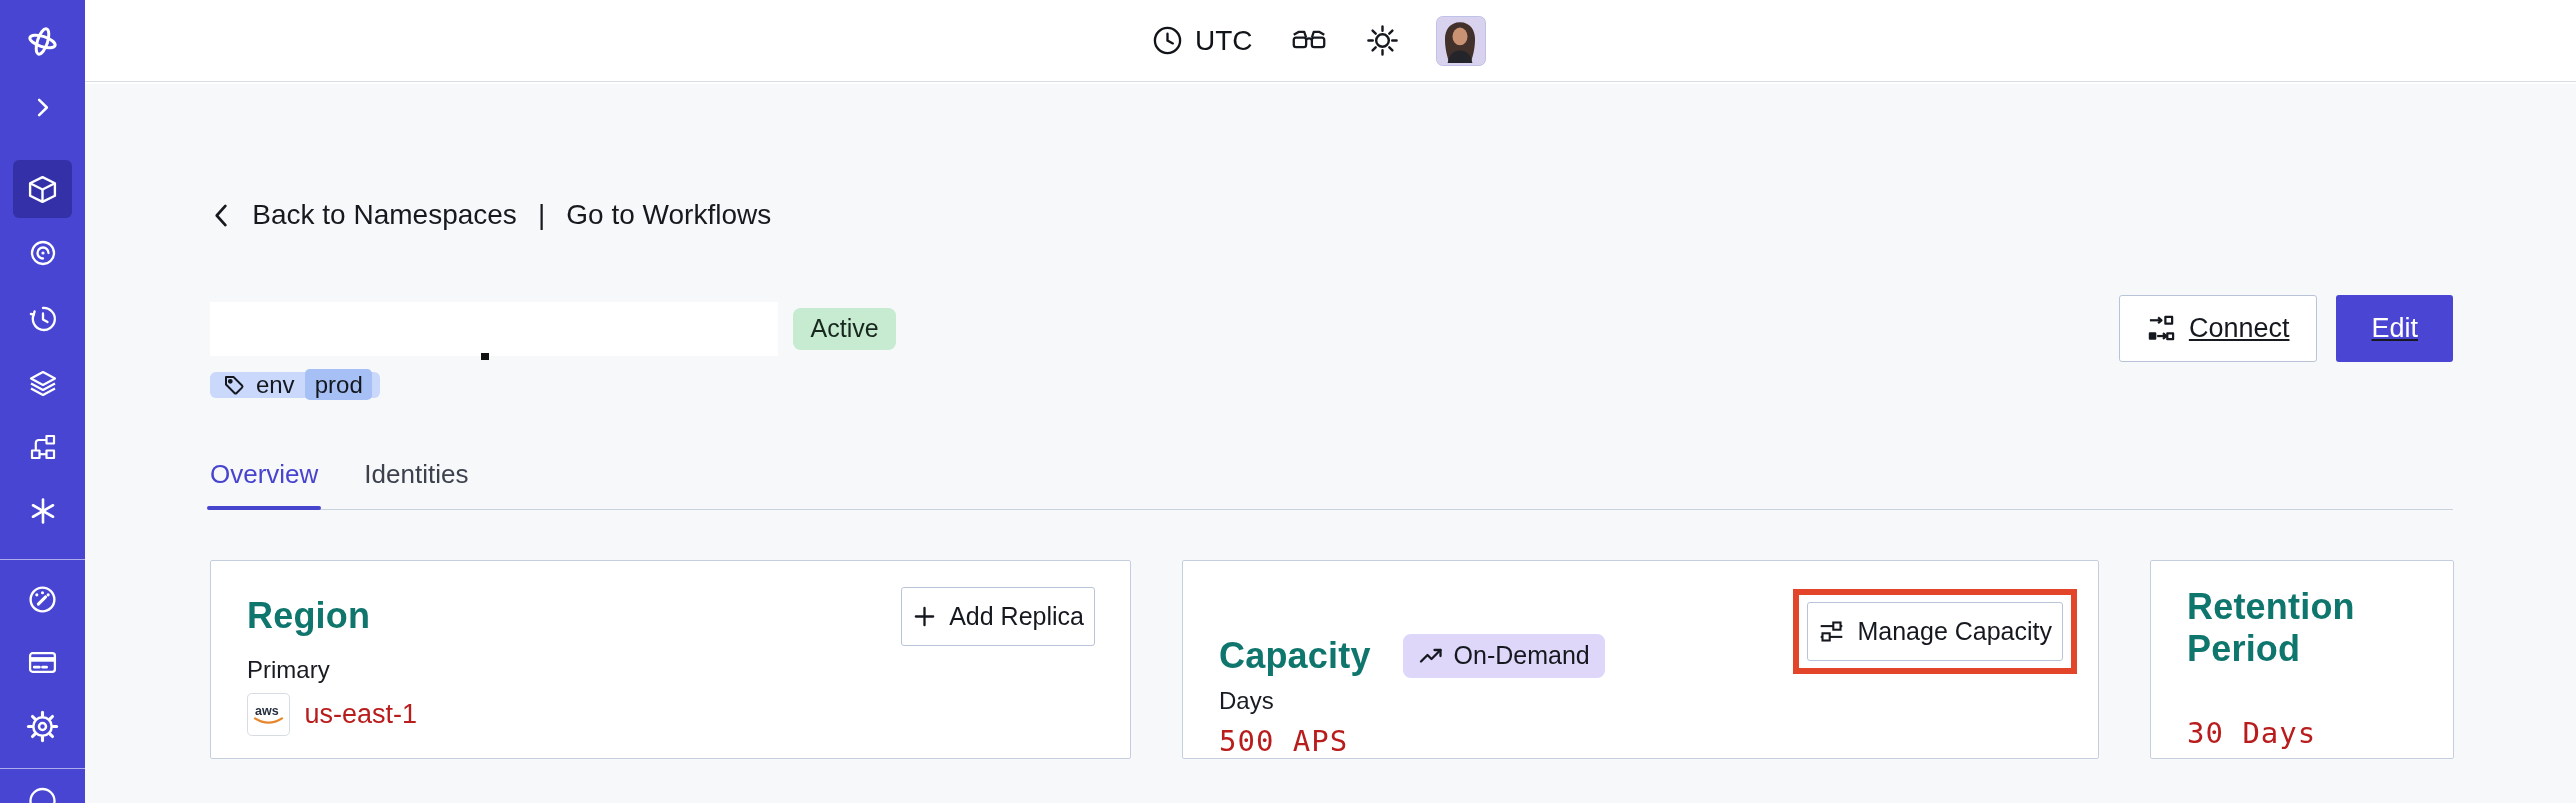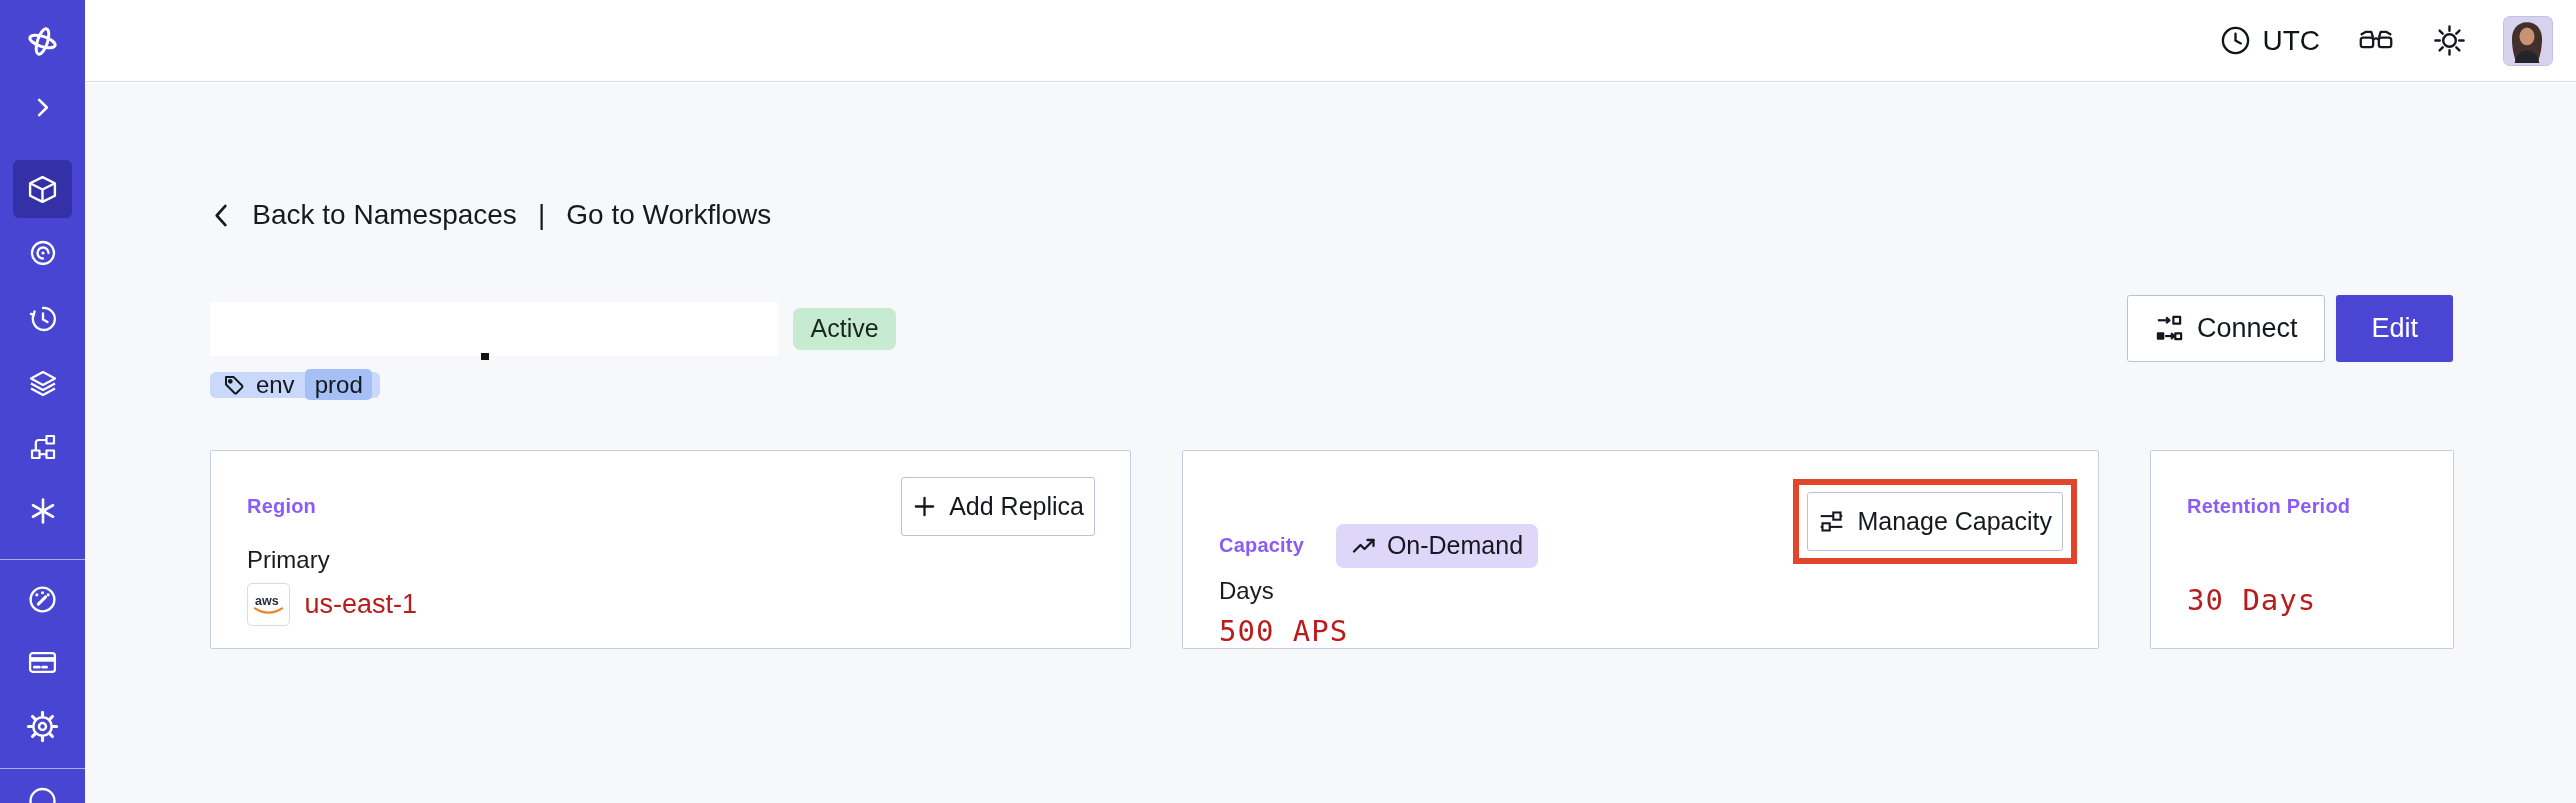--- a/index.html
+++ b/index.html
@@ -13,40 +13,40 @@
     display:flex; align-items:center; justify-content:center; }
   .side-item.active::before { content:""; position:absolute; left:13.4px; top:0;
     width:59px; height:58px; background:rgba(13,10,80,0.32); border-radius:5.8px; }
   .side-item svg { position:relative; }
   .side-div { position:absolute; left:0; width:85px; height:0;
     border-top:1.4px solid rgba(255,255,255,0.55); }
 
   
   .topbar { position:absolute; left:85px; right:0; top:0; height:82px; background:#fff;
     border-bottom:1.9px solid #D8DDE8; display:flex; align-items:center;
-    justify-content:flex-end; gap:36px; padding-right:23px; z-index:5; }
+    justify-content:center; gap:36px; padding-right:23px; z-index:5; }
   .tz { display:flex; align-items:center; gap:11.5px; font-size:28px; color:#101317; }
   .avatar { width:50px; height:50px; border-radius:6.7px; border:1.9px solid #BFC2E8;
     overflow:hidden; background:#D8D2EE; flex:none; }
 
   
   .main { position:absolute; left:85px; right:0; top:84px; bottom:0;
     background:#F7F8FA; padding:0 123px 0 125px; }
 
   .breadcrumb { margin-top:112px; display:flex; align-items:center; gap:17.3px;
     font-size:28px; color:#17191E; height:38px; }
   .breadcrumb .sep { margin:0 3.8px; color:#17191E; }
 
   .title-row { margin-top:60px; display:flex; align-items:center; height:69px; }
   .redacted { position:relative; width:568px; height:54px; background:#FFFFFF; }
   .redacted .dot { position:absolute; left:271px; bottom:-4.8px; width:7.7px; height:7.7px;
     background:#111; }
   .status-badge { margin-left:15.3px; height:42px; padding:0 17.3px; border-radius:7.7px;
     background:#C6EBD0; color:#18271E; font-size:25px; display:flex; align-items:center; }
-  .actions { margin-left:auto; display:flex; align-items:center; gap:11px; }
+  .actions { margin-left:auto; display:flex; align-items:center; gap:19px;text-decoration:underline; }
   .btn { display:flex; align-items:center; gap:13.4px; background:#fff;
     border:1.9px solid #B9C3D7; border-radius:2.9px; height:67px; padding:0 27px;
     font-size:27px; color:#15181E; cursor:pointer; }
   .btn-primary { height:67px; padding:0 35px; background:#4A46D3; color:#fff;
     border:none; border-radius:2.9px; font-size:27px; display:flex; align-items:center;
     cursor:pointer; }
 
   .tag-chip { margin-top:8.6px; display:inline-flex; align-items:center; gap:10.5px;
     height:26px; padding:0 7.7px 0 13.4px; border-radius:5.8px; background:#C9D8FB;
     font-size:24px; color:#14171D; }
@@ -61,21 +61,21 @@
     bottom:-1.9px; height:4.8px; background:#4744CE; border-radius:1.9px; }
 
   .cards { margin-top:50px; display:flex; gap:51px; }
   .card { background:#fff; border:1.9px solid #C5CEDF; border-radius:1.9px;
     height:199px; padding:25px 35px 0 36px; }
   .card-region   { width:921px; flex:none; }
   .card-capacity { width:917px; flex:none; }
   .card-retention{ width:304px; flex:none; }
   .card-head { display:flex; align-items:center; justify-content:space-between;
     min-height:61px; }
-  .card-title { font-size:20px; font-weight:600; color:#8b5cf6; letter-spacing:0.2px; }
+  .card-title { font-size:36px; font-weight:600; color:#0f766e; letter-spacing:0.2px; }
   .title-group { display:flex; align-items:center; gap:32px;margin-top:48px; }
   .ondemand { display:flex; align-items:center; gap:9.6px; height:44px; padding:0 15.3px;
     border-radius:7.7px; background:#DED7FA; font-size:25px; font-weight:400; color:#15181E; }
   .btn-small { display:flex; align-items:center; gap:12.5px; background:#fff;
     border:1.9px solid #B9C3D7; border-radius:2.9px; height:59px; padding:0 10px;
     font-size:25px; color:#15181E; cursor:pointer; }
   .annotated { position:relative; }
   .red-box { position:absolute; inset:-13.4px -14.4px; border:6.7px solid #E3452A;
     pointer-events:none; }
   .field-label { margin-top:9.6px; font-size:24px; color:#181B21; min-height:32px; }
@@ -261,20 +261,24 @@
     <div class="tag-chip">
       <svg width="22" height="22" viewBox="0 0 22 22" fill="none" stroke="#14171D" stroke-width="2" stroke-linejoin="round">
         <path d="M3 3 H10.5 L19 11.5 a1.5 1.5 0 0 1 0 2.1 L13.6 19 a1.5 1.5 0 0 1 -2.1 0 L3 10.5 Z"></path>
         <circle cx="7.3" cy="7.3" r="1.4" fill="#14171D"></circle>
       </svg>
       <span>env</span>
       <span class="tag-pill">prod</span>
     </div>
   </div>
 
+  <div class="tabs">
+    <div class="tab active">Overview</div>
+    <div class="tab">Identities</div>
+  </div>
 
   <div class="cards">
 
     <section class="card card-region">
       <div class="card-head">
         <div class="card-title">Region</div>
         <button class="btn-small">
           <svg width="25" height="25" viewBox="0 0 26 26" fill="none" stroke="#15181E" stroke-width="2.4" stroke-linecap="round">
             <path d="M13 4 V22 M4 13 H22"></path>
           </svg>

